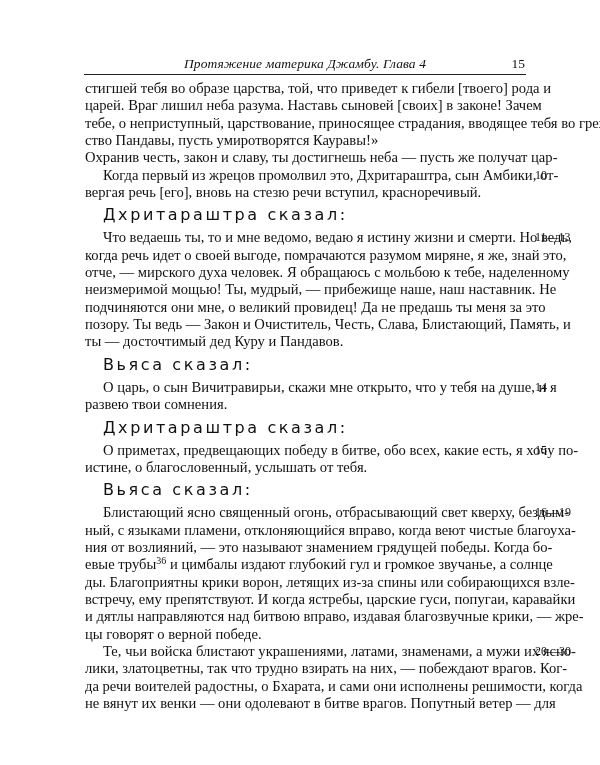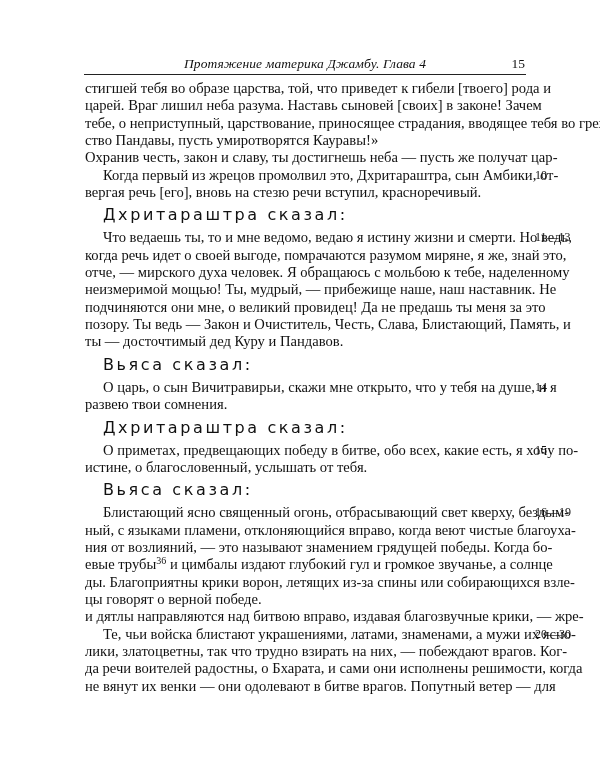--- a/index.html
+++ b/index.html
@@ -61,22 +61,23 @@
         <span class="line last">истине, о благословенный, услышать от тебя.</span>
         <span class="margin-ref" style="top: 0px;">15</span>
       </div>
       <div class="speaker">Вьяса сказал:</div>
       <div class="para">
         <span class="line indent">Блистающий ясно священный огонь, отбрасывающий свет кверху, бездым-</span>
         <span class="line">ный, с языками пламени, отклоняющийся вправо, когда веют чистые благоуха-</span>
         <span class="line">ния от возлияний, — это называют знамением грядущей победы. Когда бо-</span>
         <span class="line">евые трубы<sup>36</sup> и цимбалы издают глубокий гул и громкое звучанье, а солнце</span>
         <span class="line">ды. Благоприятны крики ворон, летящих из-за спины или собирающихся взле-</span>
+        <span class="line">встречу, ему препятствуют. И когда ястребы, царские гуси, попугаи, каравайки</span>
+        <span class="line">и дятлы направляются над битвою вправо, издавая благозвучные крики, — жре-</span>
         <span class="line last">цы говорят о верной победе.</span>
-        <span class="line">и дятлы направляются над битвою вправо, издавая благозвучные крики, — жре-</span>
         <span class="margin-ref" style="top: 0px;">16—19</span>
       </div>
       <div class="para">
         <span class="line indent">Те, чьи войска блистают украшениями, латами, знаменами, а мужи их ясно-</span>
         <span class="line">лики, златоцветны, так что трудно взирать на них, — побеждают врагов. Ког-</span>
         <span class="line">да речи воителей радостны, о Бхарата, и сами они исполнены решимости, когда</span>
         <span class="line">не вянут их венки — они одолевают в битве врагов. Попутный ветер — для</span>
         <span class="margin-ref" style="top: 0px;">20—30</span>
       </div>
     </div>

